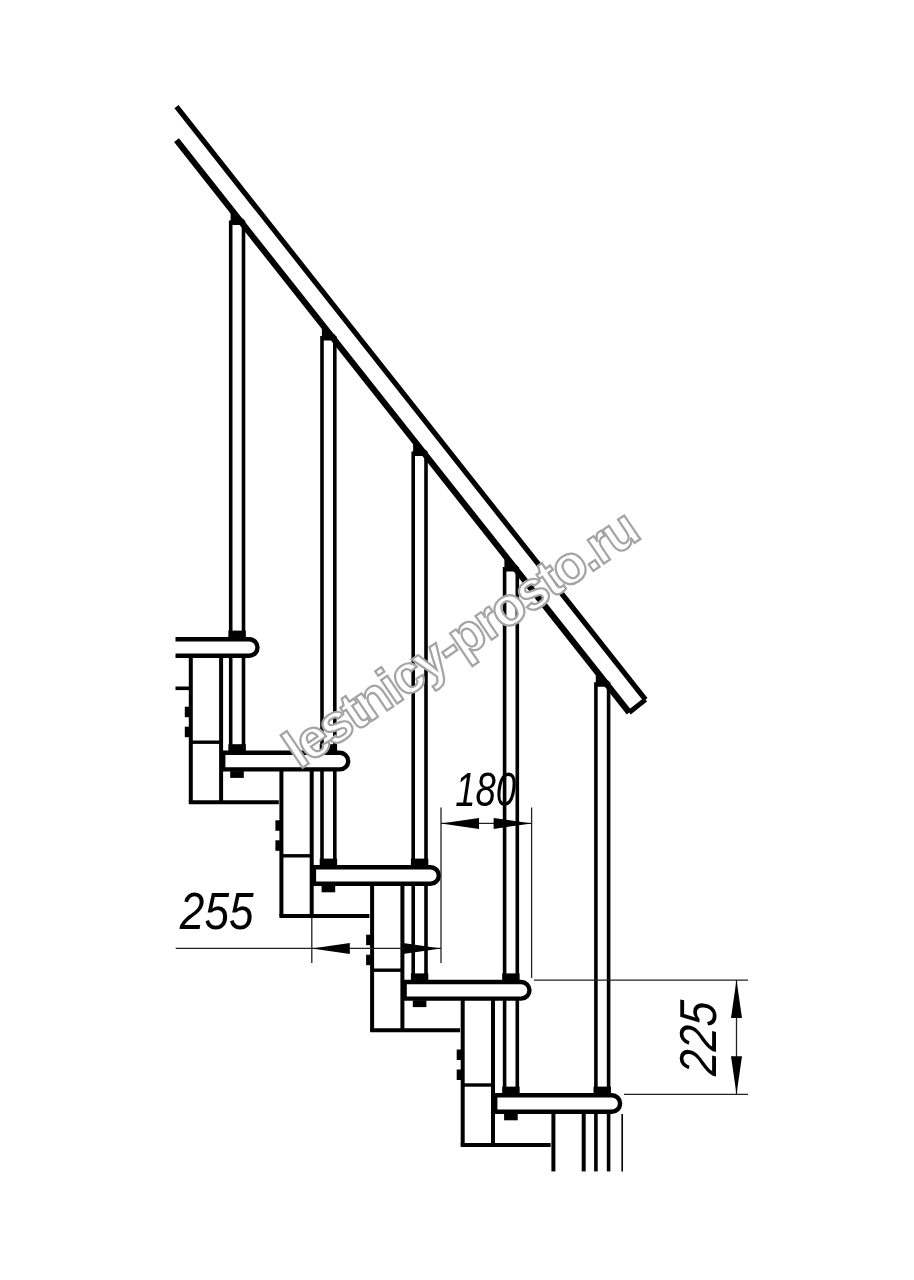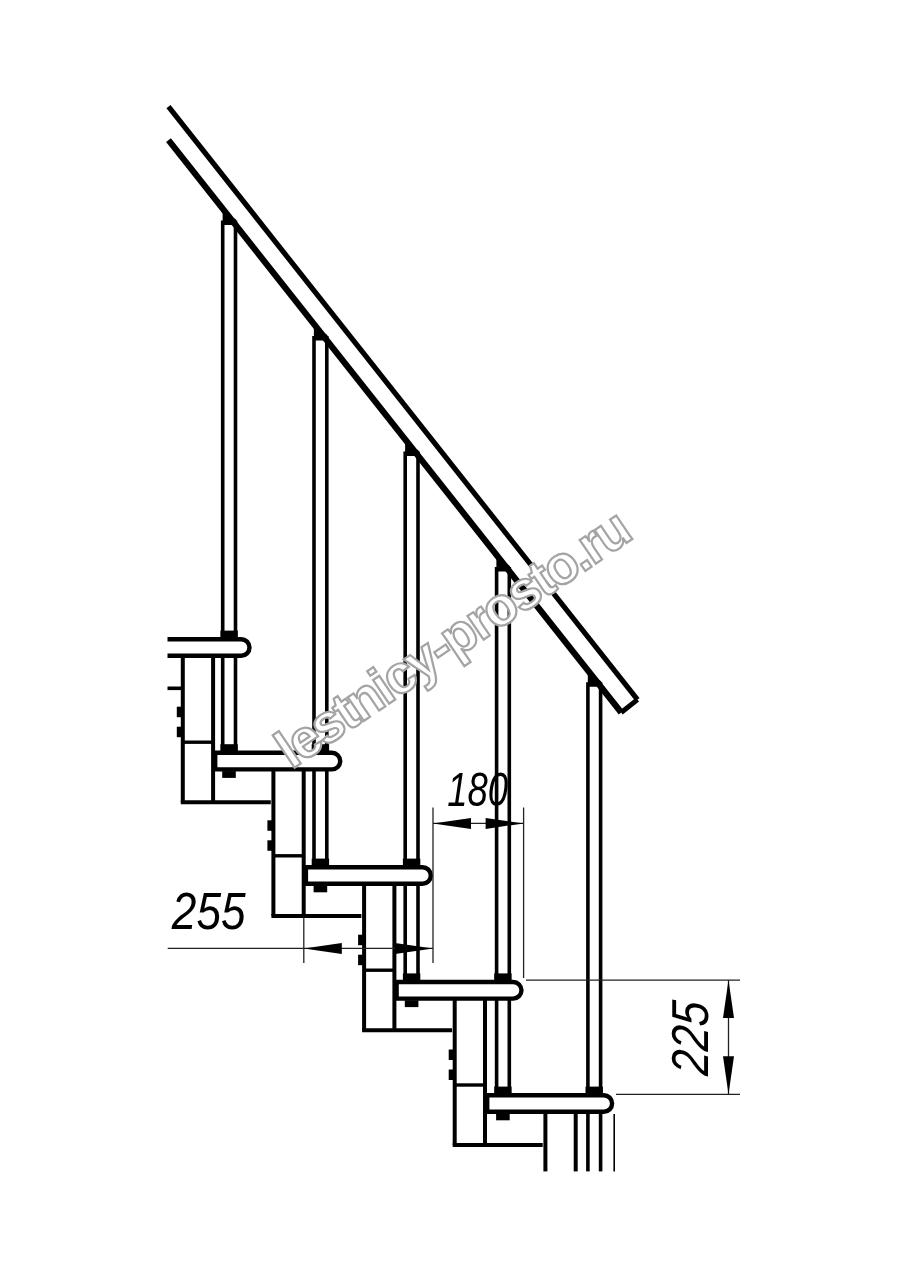--- a/index.html
+++ b/index.html
@@ -1,17 +1,17 @@
 <!DOCTYPE html>
 <html><head>
 <meta charset="utf-8">
 <title>Staircase drawing</title>
 <style>
 html,body{margin:0;padding:0;background:#fff;}
-#page{width:740px;height:1280px;position:relative;overflow:hidden;background:#fff;}
+#page{width:740px;height:1280px;position:relative;overflow:hidden;background:#fff;margin-left:8px;}
 </style>
 </head>
 <body>
 
 <div id="page">
 <svg width="914" height="1280" viewBox="0 0 914 1280">
 
 <g>
         <line x1="167.5" y1="688.3" x2="182.8" y2="688.3" stroke="#000" stroke-width="3.6"></line>
       </g>

